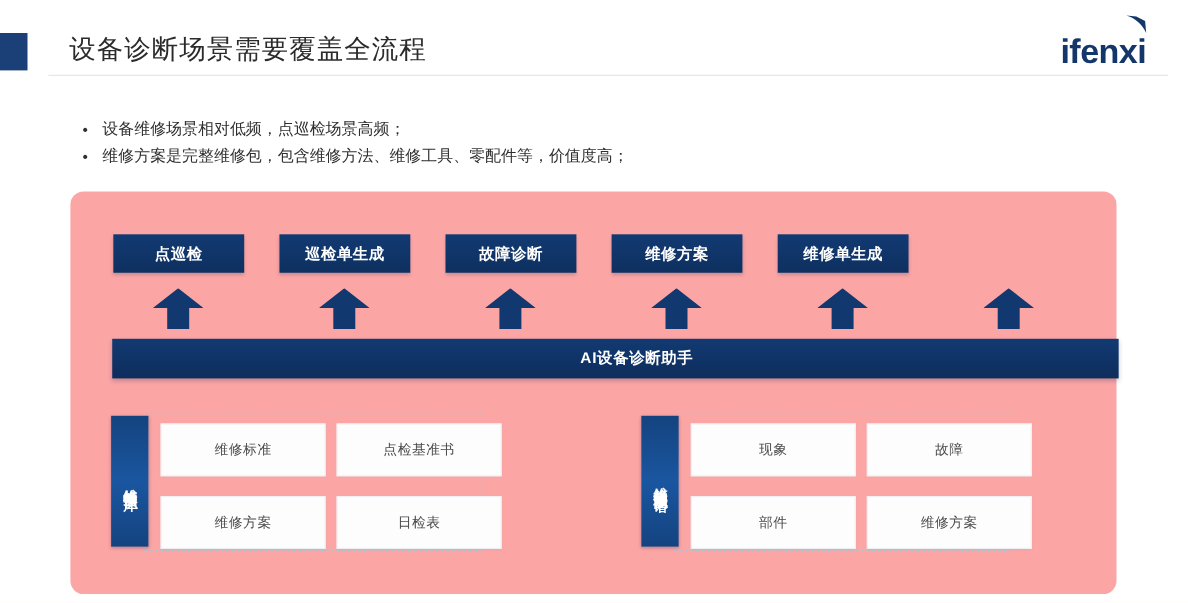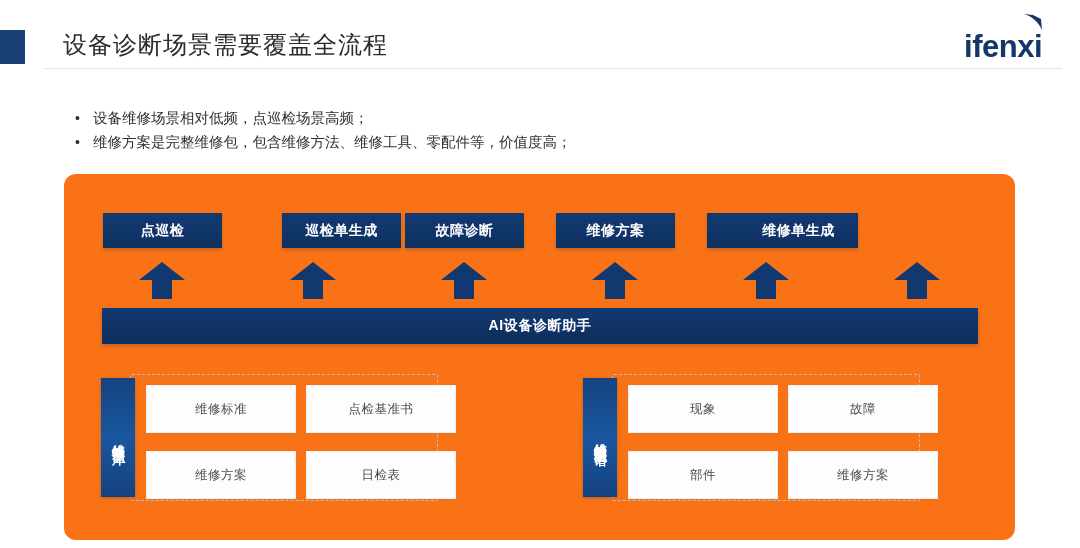--- a/index.html
+++ b/index.html
@@ -87,21 +87,21 @@
     text-align: left;
     font-size: 14px;
     line-height: 24px;
   }
 
   
   #diagram {
     position: absolute;
     left: 64px; top: 174px;
     width: 951px; height: 366px;
-    background: #f97316;
+    background: #fca5a5;
     border-radius: 12px;
   }
 
   
   .proc-box {
     position: absolute;
     top: 39px;
     height: 35px;
     background: linear-gradient(180deg, #123a72 0%, #0e305f 100%);
     box-shadow: 0 2px 3px rgba(20,40,80,0.22);
@@ -130,20 +130,21 @@
     width: 876px; height: 36px;
     background: linear-gradient(180deg, #123a72 0%, #0d2d5c 100%);
     box-shadow: 0 2px 4px rgba(20,40,80,0.25);
     display: flex;
     align-items: center;
     justify-content: center;
     color: #ffffff;
     font-size: 14px;
     font-weight: 700;
     letter-spacing: 0.6px;
+    padding-left: 39px;
   }
 
   
   .kgroup {
     position: absolute;
     top: 200px;
     height: 127px;
   }
   .kgroup-dashed {
     position: absolute;
@@ -214,30 +215,30 @@
     <span class="bullet-dot">•</span>
     <span>维修方案是完整维修包，包含维修方法、维修工具、零配件等，价值度高；</span>
   </div>
 </div>
 
 <div id="diagram">
 
   <div class="proc-box" style="left:39px;  width:119px;">
     <span>点巡检</span>
   </div>
-  <div class="proc-box" style="left:190px; width:119px;margin-left:28px;">
+  <div class="proc-box" style="left:190px; width:119px;">
     <span>巡检单生成</span>
   </div>
   <div class="proc-box" style="left:341px; width:119px;">
     <span>故障诊断</span>
   </div>
   <div class="proc-box" style="left:492px; width:119px;">
     <span>维修方案</span>
   </div>
-  <div class="proc-box" style="left:643px; width:119px;padding-left:32px;">
+  <div class="proc-box" style="left:643px; width:119px;">
     <span>维修单生成</span>
   </div>
 
   <svg class="proc-arrow" style="left:75px;" viewBox="0 0 46 37">
       <path d="M23 0 L46 18 L33 18 L33 37 L13 37 L13 18 L0 18 Z" fill="#12396f"></path>
     </svg>
   <svg class="proc-arrow" style="left:226px;" viewBox="0 0 46 37">
       <path d="M23 0 L46 18 L33 18 L33 37 L13 37 L13 18 L0 18 Z" fill="#12396f"></path>
     </svg>
   <svg class="proc-arrow" style="left:377px;" viewBox="0 0 46 37">

